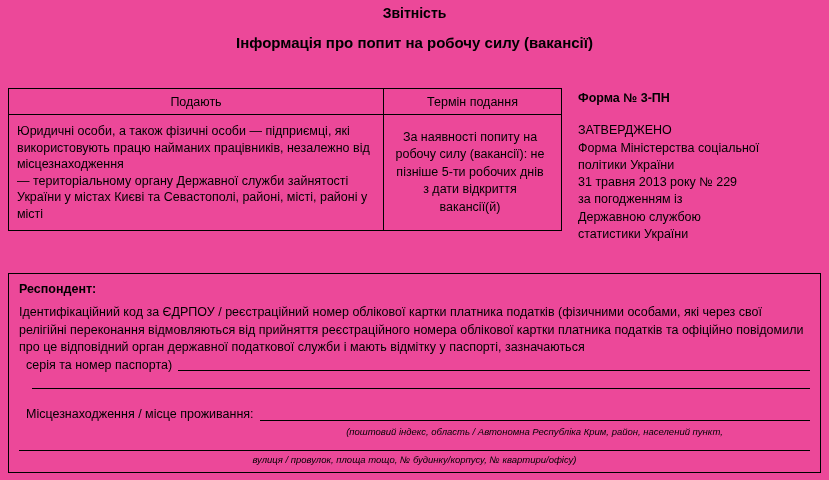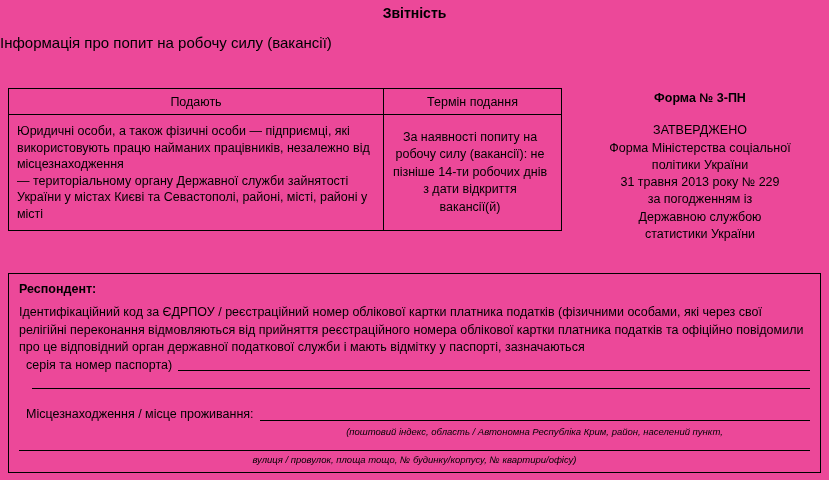--- a/index.html
+++ b/index.html
@@ -13,21 +13,21 @@
     font-family: "Liberation Sans", sans-serif;
     font-size: 12.5px;
     overflow: hidden;
   }
   .doc-category {
     position: absolute; top: 5px; left: 0; width: 100%;
     text-align: center; font-size: 14px; font-weight: bold;
   }
   .doc-title {
     position: absolute; top: 34px; left: 0; width: 100%;
-    font-size: 15px; font-weight: normal;
+    text-align: center; font-size: 15px; font-weight: bold;
   }
 
   .submission-table {
     position: absolute; top: 88px; left: 8px;
     border-collapse: collapse;
   }
   .submission-table th, .submission-table td { border: 1.5px solid #000; padding-left: 8px; }
   .submission-table th {
     font-weight: normal; height: 26px; padding: 2px 22px;
     font-size: 12.5px; text-align: center;
@@ -36,21 +36,21 @@
     width: 375px; vertical-align: top;
     padding: 8px 10px; line-height: 1.32;
   }
   .cell-term {
     width: 178px; vertical-align: middle; text-align: center;
     padding: 8px 13px; line-height: 1.4;
   }
 
   .approval {
     position: absolute; top: 90px; left: 578px; width: 244px;
-    text-align: center; line-height: 1.38; font-size: 12.5px;
+    line-height: 1.38; font-size: 12.5px;
   }
   .approval .form-number { font-weight: bold; margin-bottom: 15px; }
 
   .respondent-box {
     position: absolute; left: 8px; right: 8px; top: 273px; bottom: 7px;
     border: 1.5px solid #000;
     padding: 8px 10px 4px 10px;
   }
   .resp-label { font-weight: bold; }
   .id-para { margin-top: 8px; line-height: 1.4; }
@@ -78,21 +78,21 @@
     <tbody>
       <tr>
         <th>Подають</th>
         <th>Термін подання</th>
       </tr>
       <tr>
         <td class="cell-who">
           <div>Юридичні особи, а також фізичні особи — підприємці, які використовують працю найманих працівників, незалежно від місцезнаходження</div>
           <div>— територіальному органу Державної служби зайнятості України у містах Києві та Севастополі, районі, місті, районі у місті</div>
         </td>
-        <td class="cell-term">За наявності попиту на робочу силу (вакансії): не пізніше 14-ти робочих днів з дати відкриття вакансії(й)</td>
+        <td class="cell-term">За наявності попиту на робочу силу (вакансії): не пізніше 5-ти робочих днів з дати відкриття вакансії(й)</td>
       </tr>
     </tbody>
   </table>
 
   <div class="approval">
     <div class="form-number">Форма № 3-ПН</div>
     <div>ЗАТВЕРДЖЕНО</div>
     <div>Форма Міністерства соціальної</div>
     <div>політики України</div>
     <div>31 травня 2013 року № 229</div>

